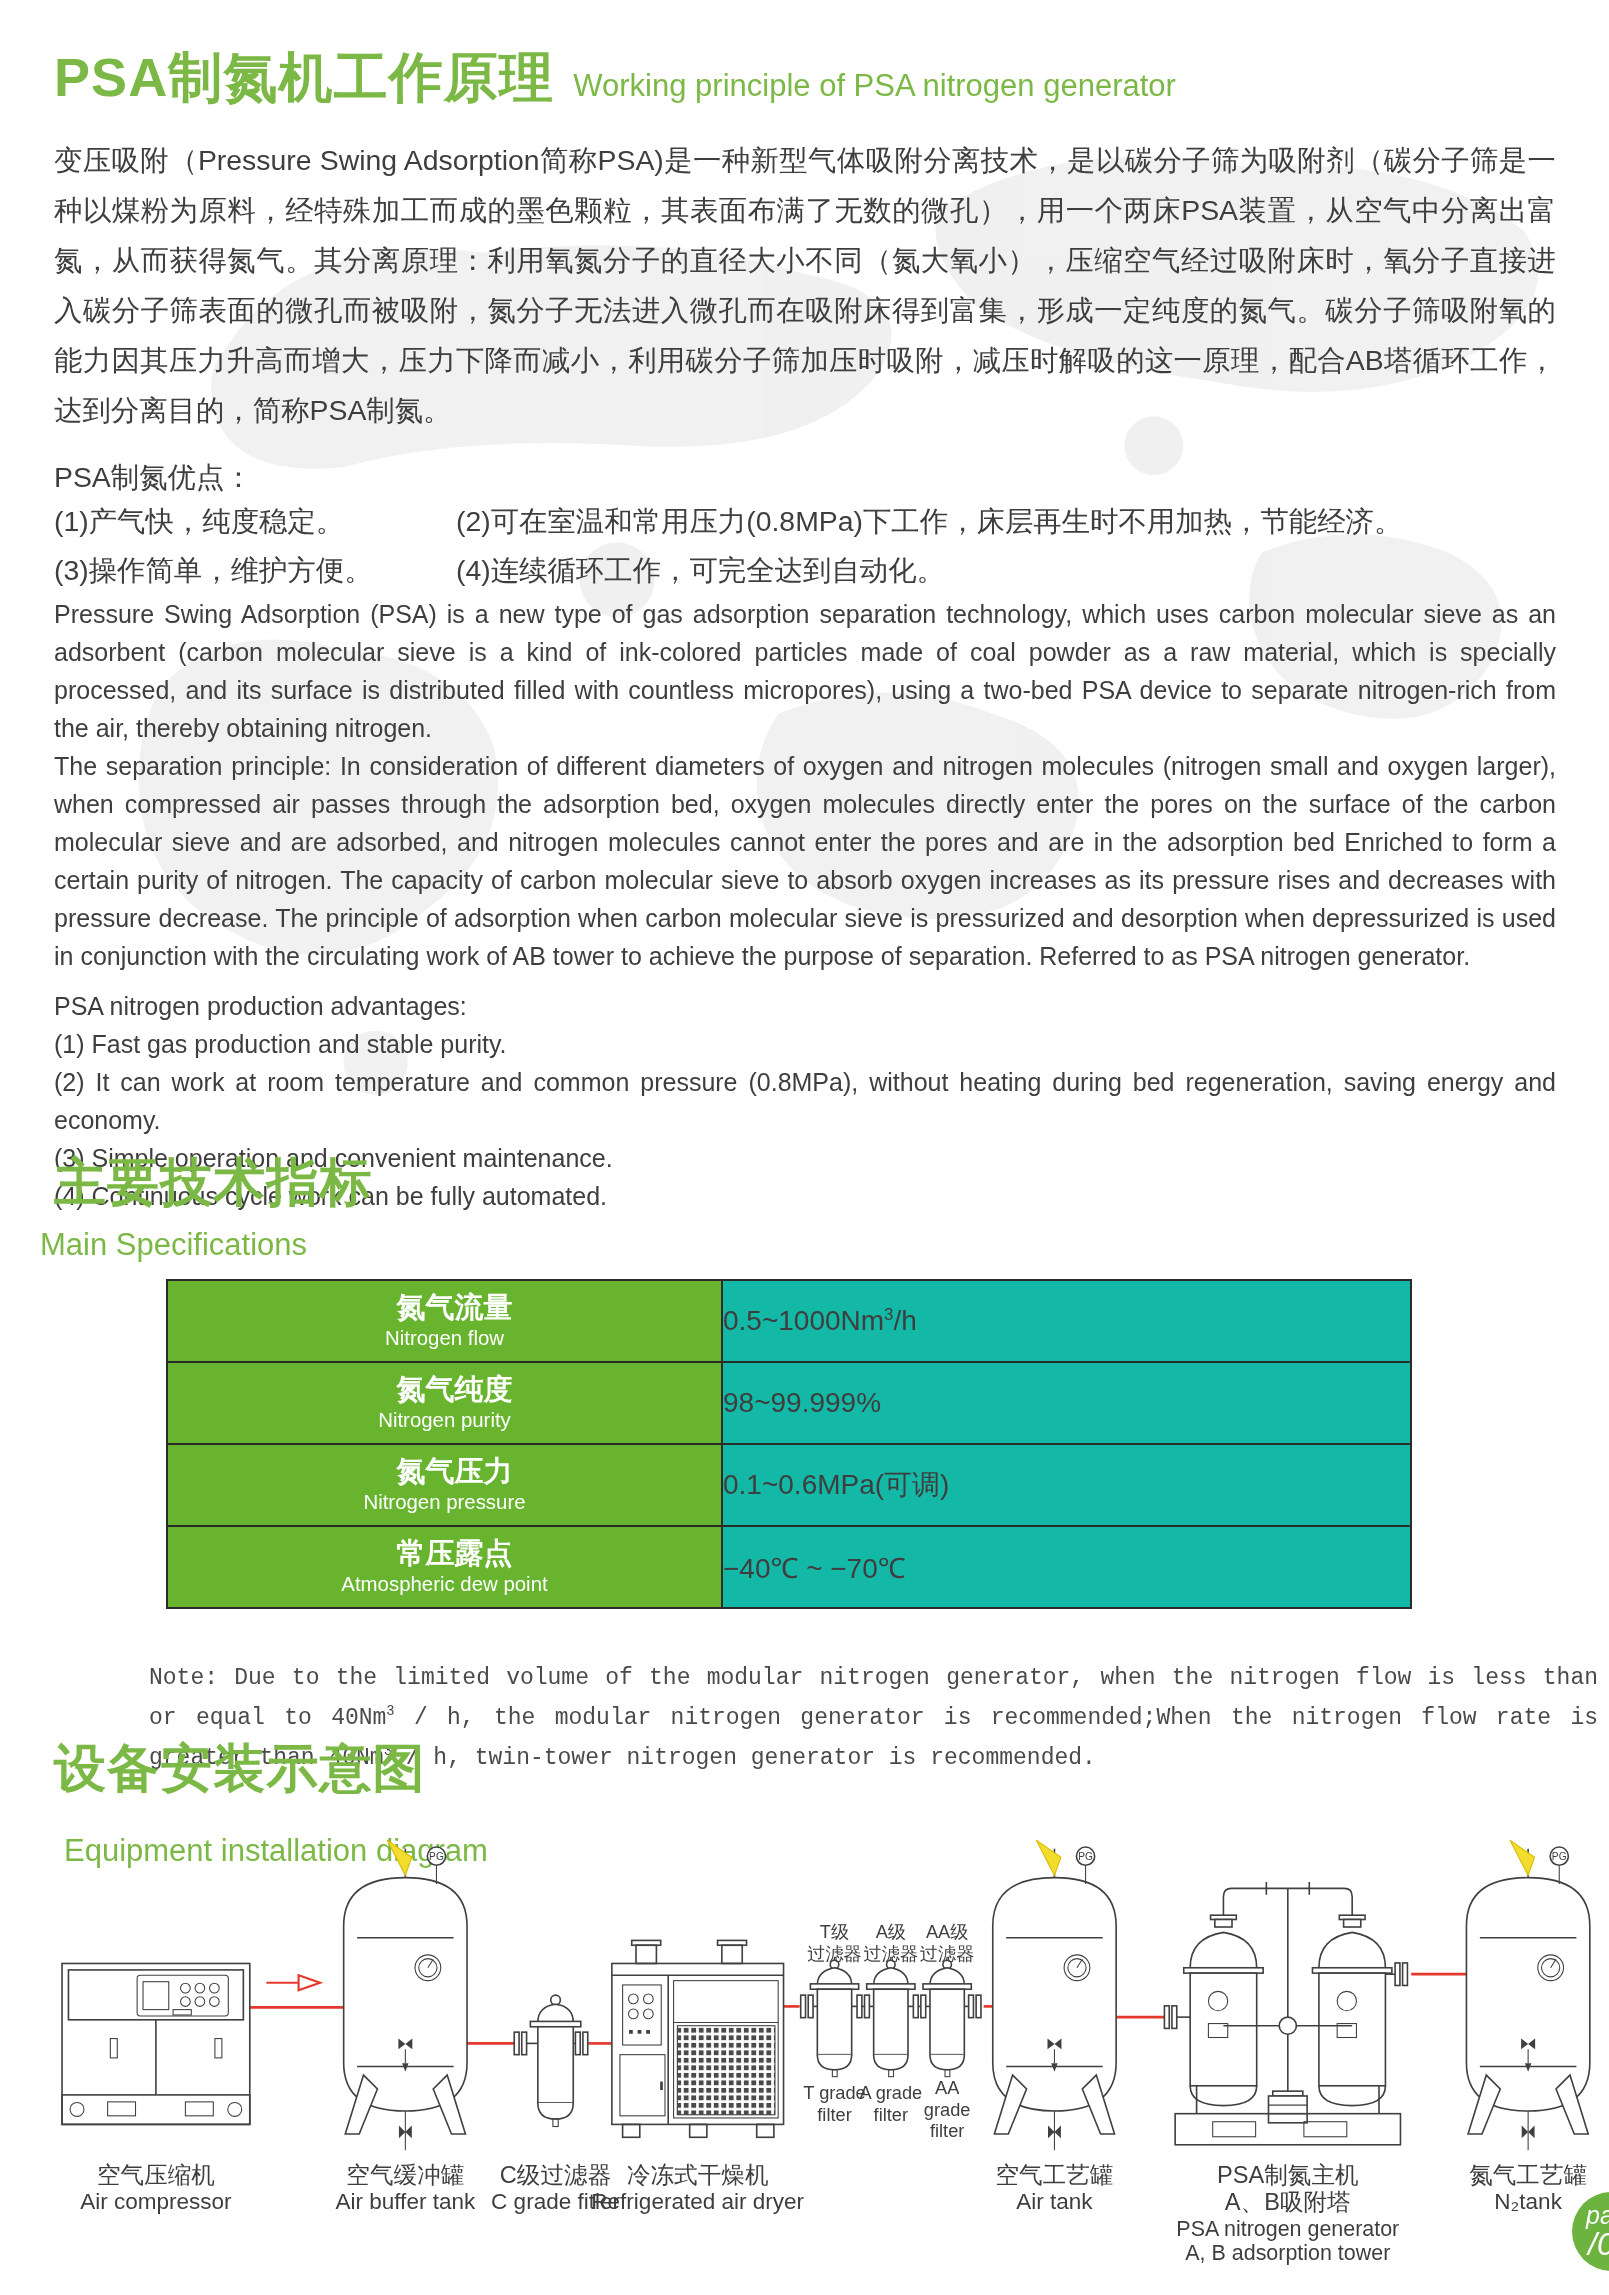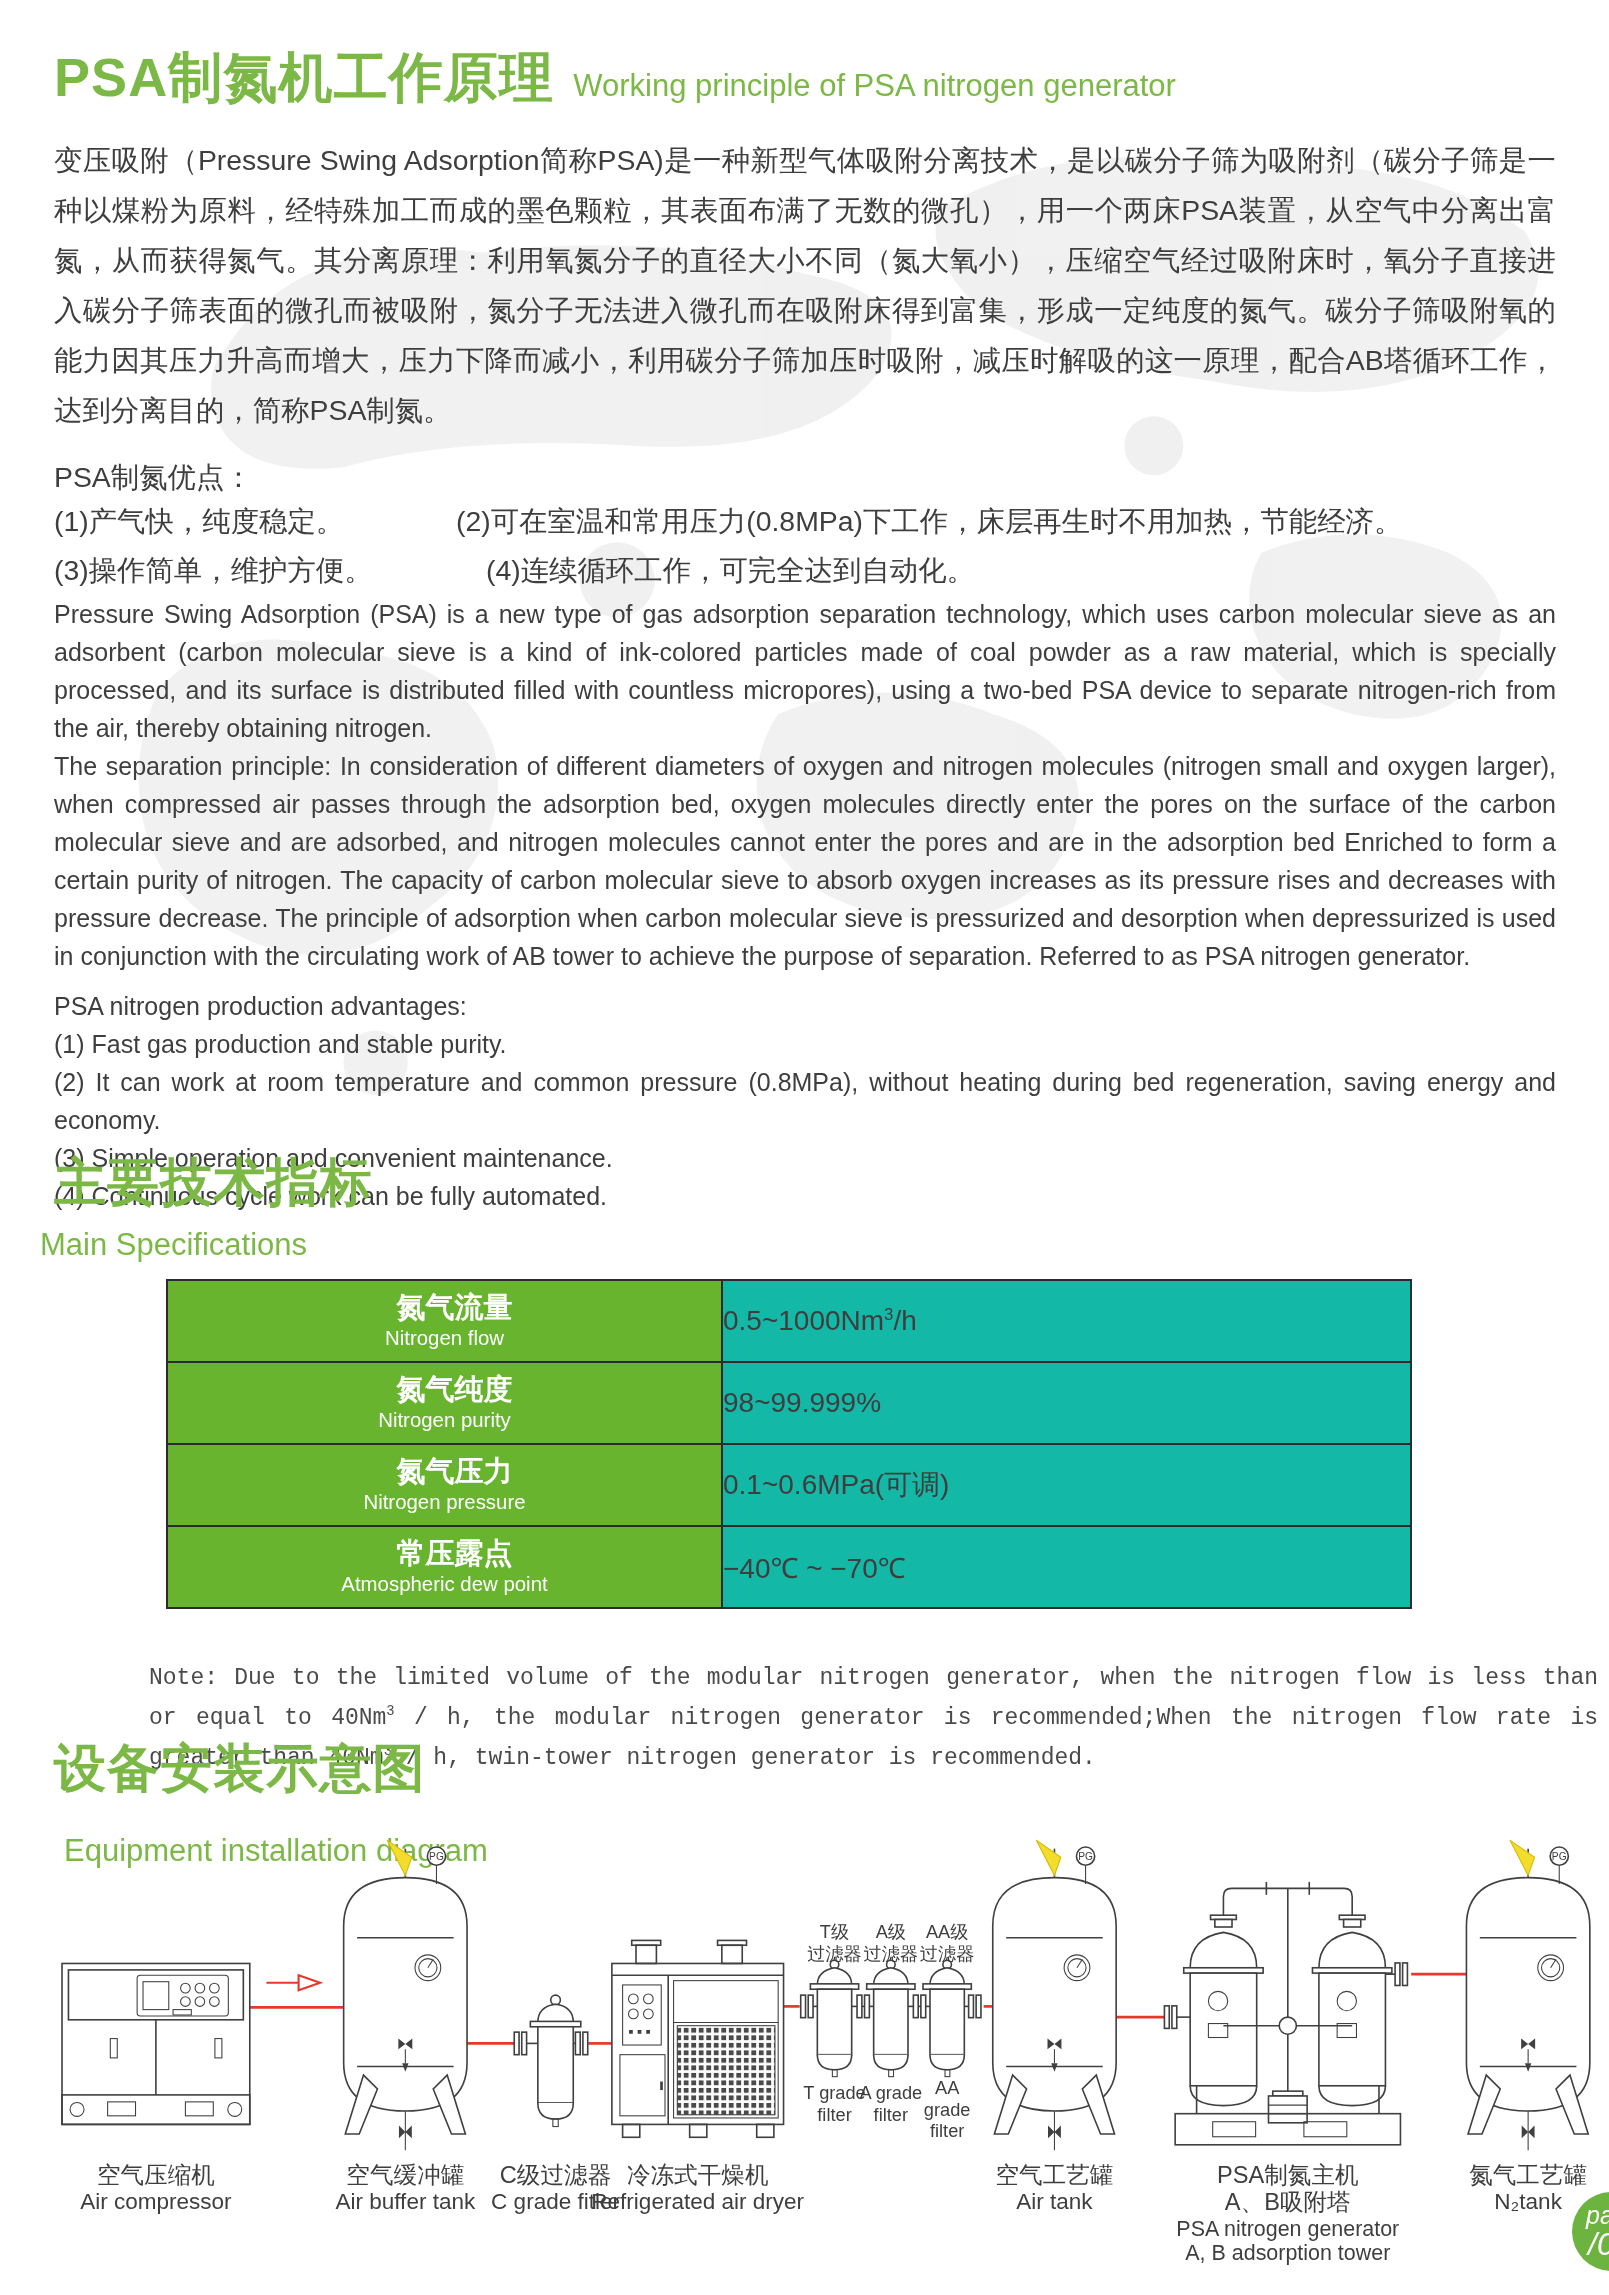--- a/index.html
+++ b/index.html
@@ -70,21 +70,21 @@
     <div class="h-zh">PSA制氮机工作原理</div>
     <div class="h-en">Working principle of PSA nitrogen generator</div>
   </div>
 
   <div class="abs content zh-body" style="left:54px;top:452px;">PSA制氮优点：</div>
 
   <div class="abs content adv-row" style="left:54px;top:503px;width:1502px;">
     <span class="c1">(1)产气快，纯度稳定。</span>
     <span>(2)可在室温和常用压力(0.8MPa)下工作，床层再生时不用加热，节能经济。</span>
   </div>
-  <div class="abs content adv-row" style="left:54px;top:552px;width:1502px;gap:30px;">
+  <div class="abs content adv-row" style="left:54px;top:552px;width:1502px;">
     <span class="c1">(3)操作简单，维护方便。</span>
     <span>(4)连续循环工作，可完全达到自动化。</span>
   </div>
 
   <div class="abs content en-body" style="left:54px;top:595px;width:1502px;">
     <div>Pressure Swing Adsorption (PSA) is a new type of gas adsorption separation technology, which uses carbon molecular sieve as an adsorbent (carbon molecular sieve is a kind of ink-colored particles made of coal powder as a raw material, which is specially processed, and its surface is distributed filled with countless micropores), using a two-bed PSA device to separate nitrogen-rich from the air, thereby obtaining nitrogen.</div>
     <div>The separation principle: In consideration of different diameters of oxygen and nitrogen molecules (nitrogen small and oxygen larger), when compressed air passes through the adsorption bed, oxygen molecules directly enter the pores on the surface of the carbon molecular sieve and are adsorbed, and nitrogen molecules cannot enter the pores and are in the adsorption bed Enriched to form a certain purity of nitrogen. The capacity of carbon molecular sieve to absorb oxygen increases as its pressure rises and decreases with pressure decrease. The principle of adsorption when carbon molecular sieve is pressurized and desorption when depressurized is used in conjunction with the circulating work of AB tower to achieve the purpose of separation. Referred to as PSA nitrogen generator.</div>
     <div class="en-adv-title">PSA nitrogen production advantages:</div>
     <div>(1) Fast gas production and stable purity.</div>
     <div>(2) It can work at room temperature and common pressure (0.8MPa), without heating during bed regeneration, saving energy and economy.</div>

